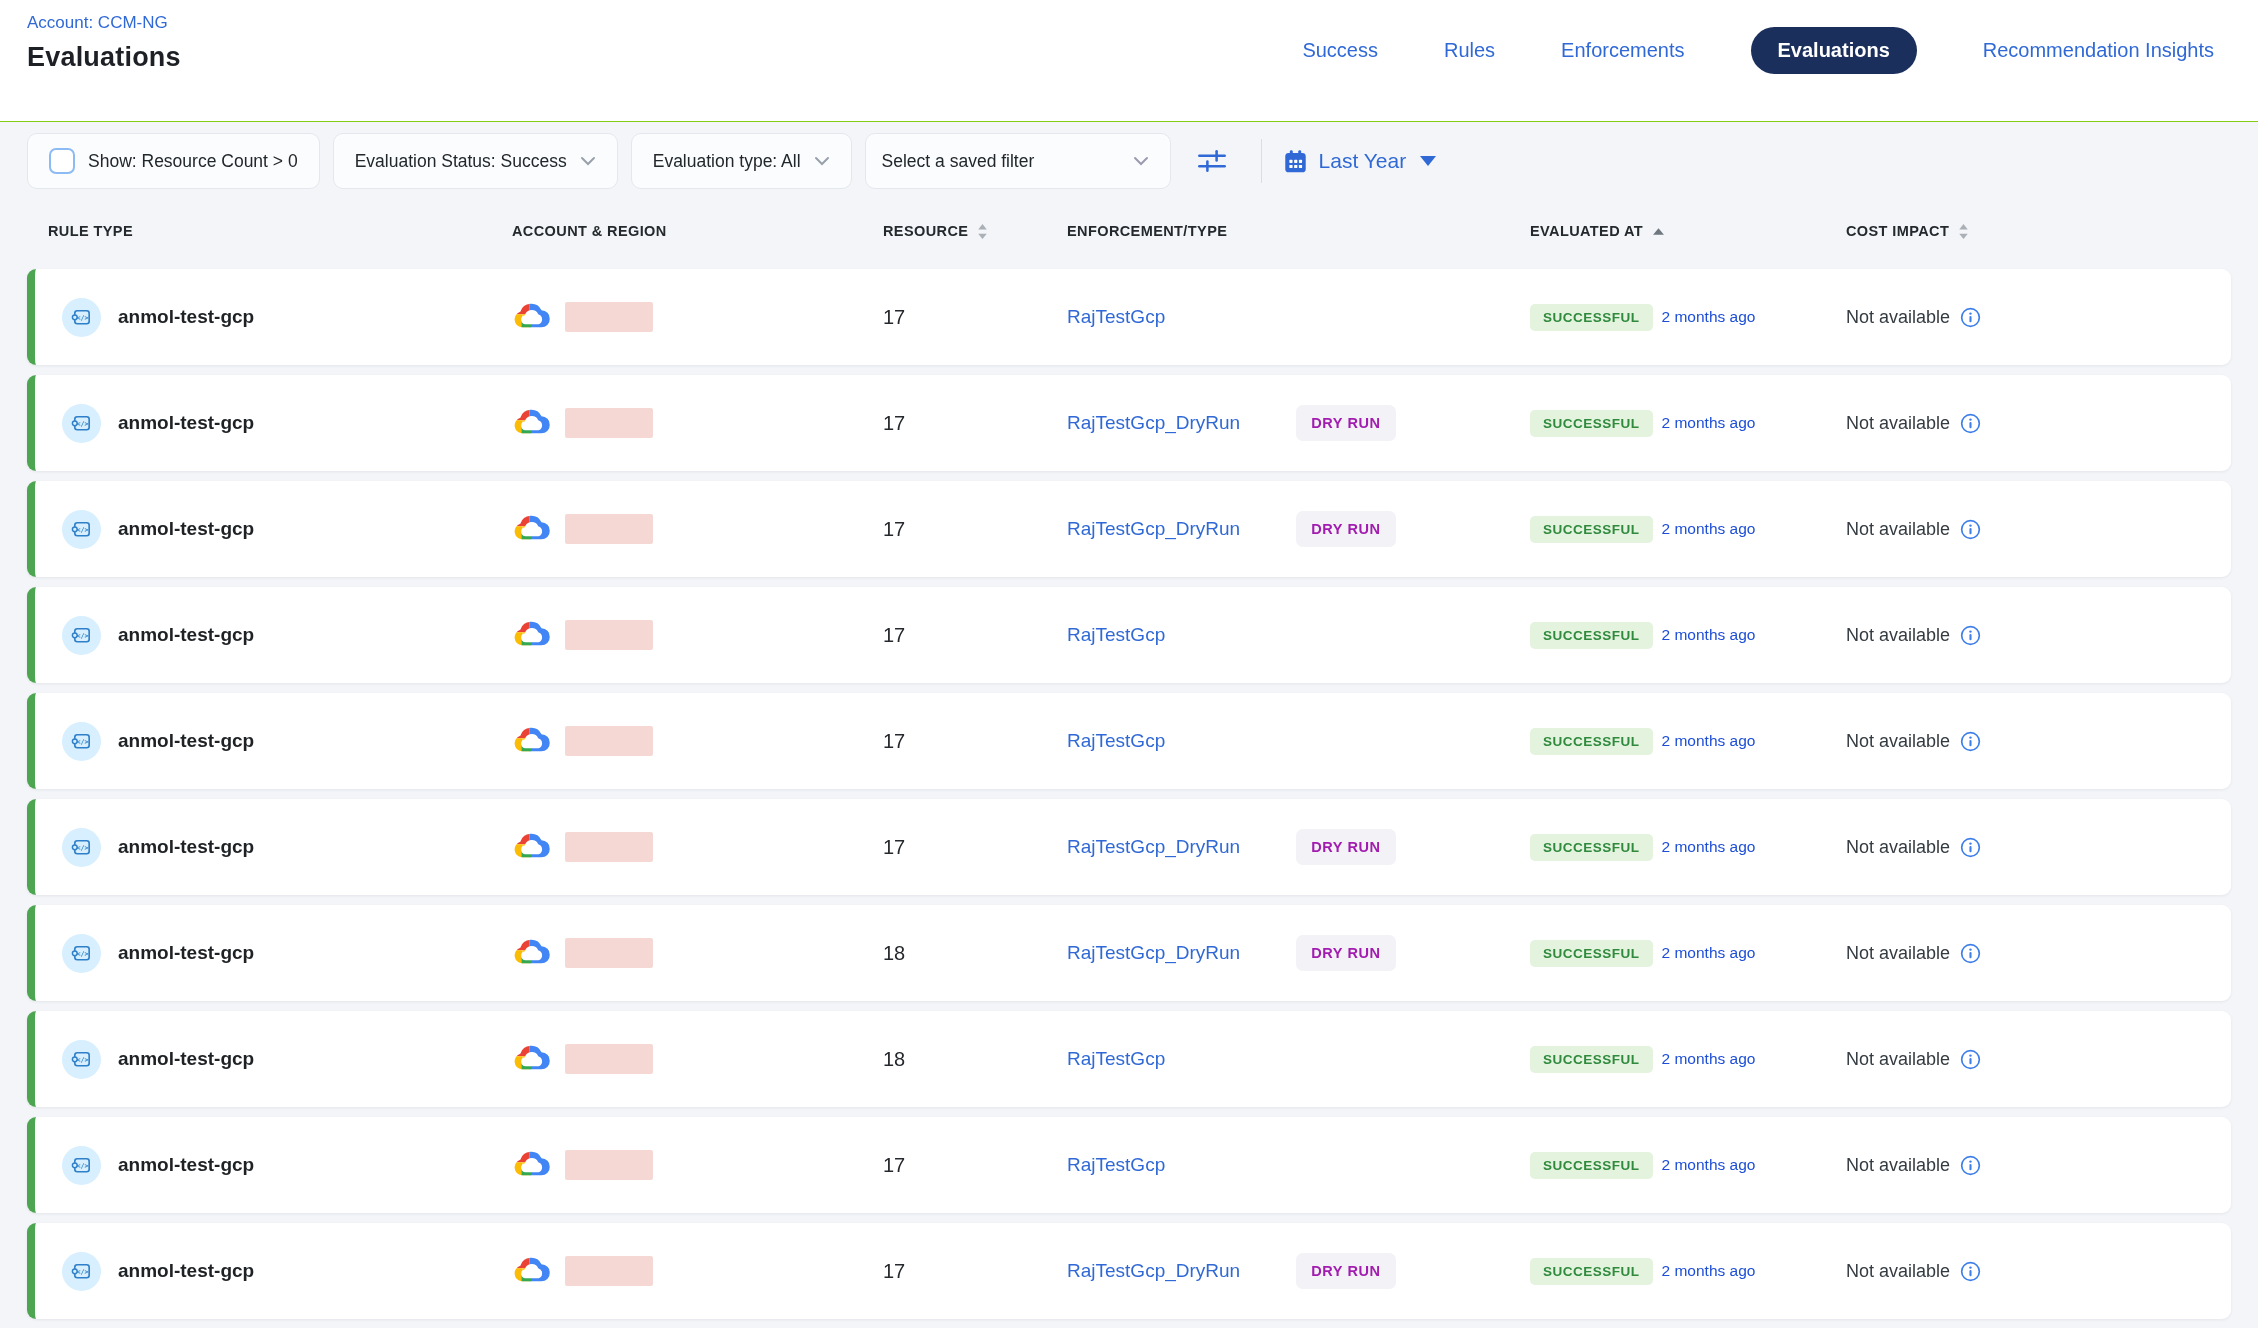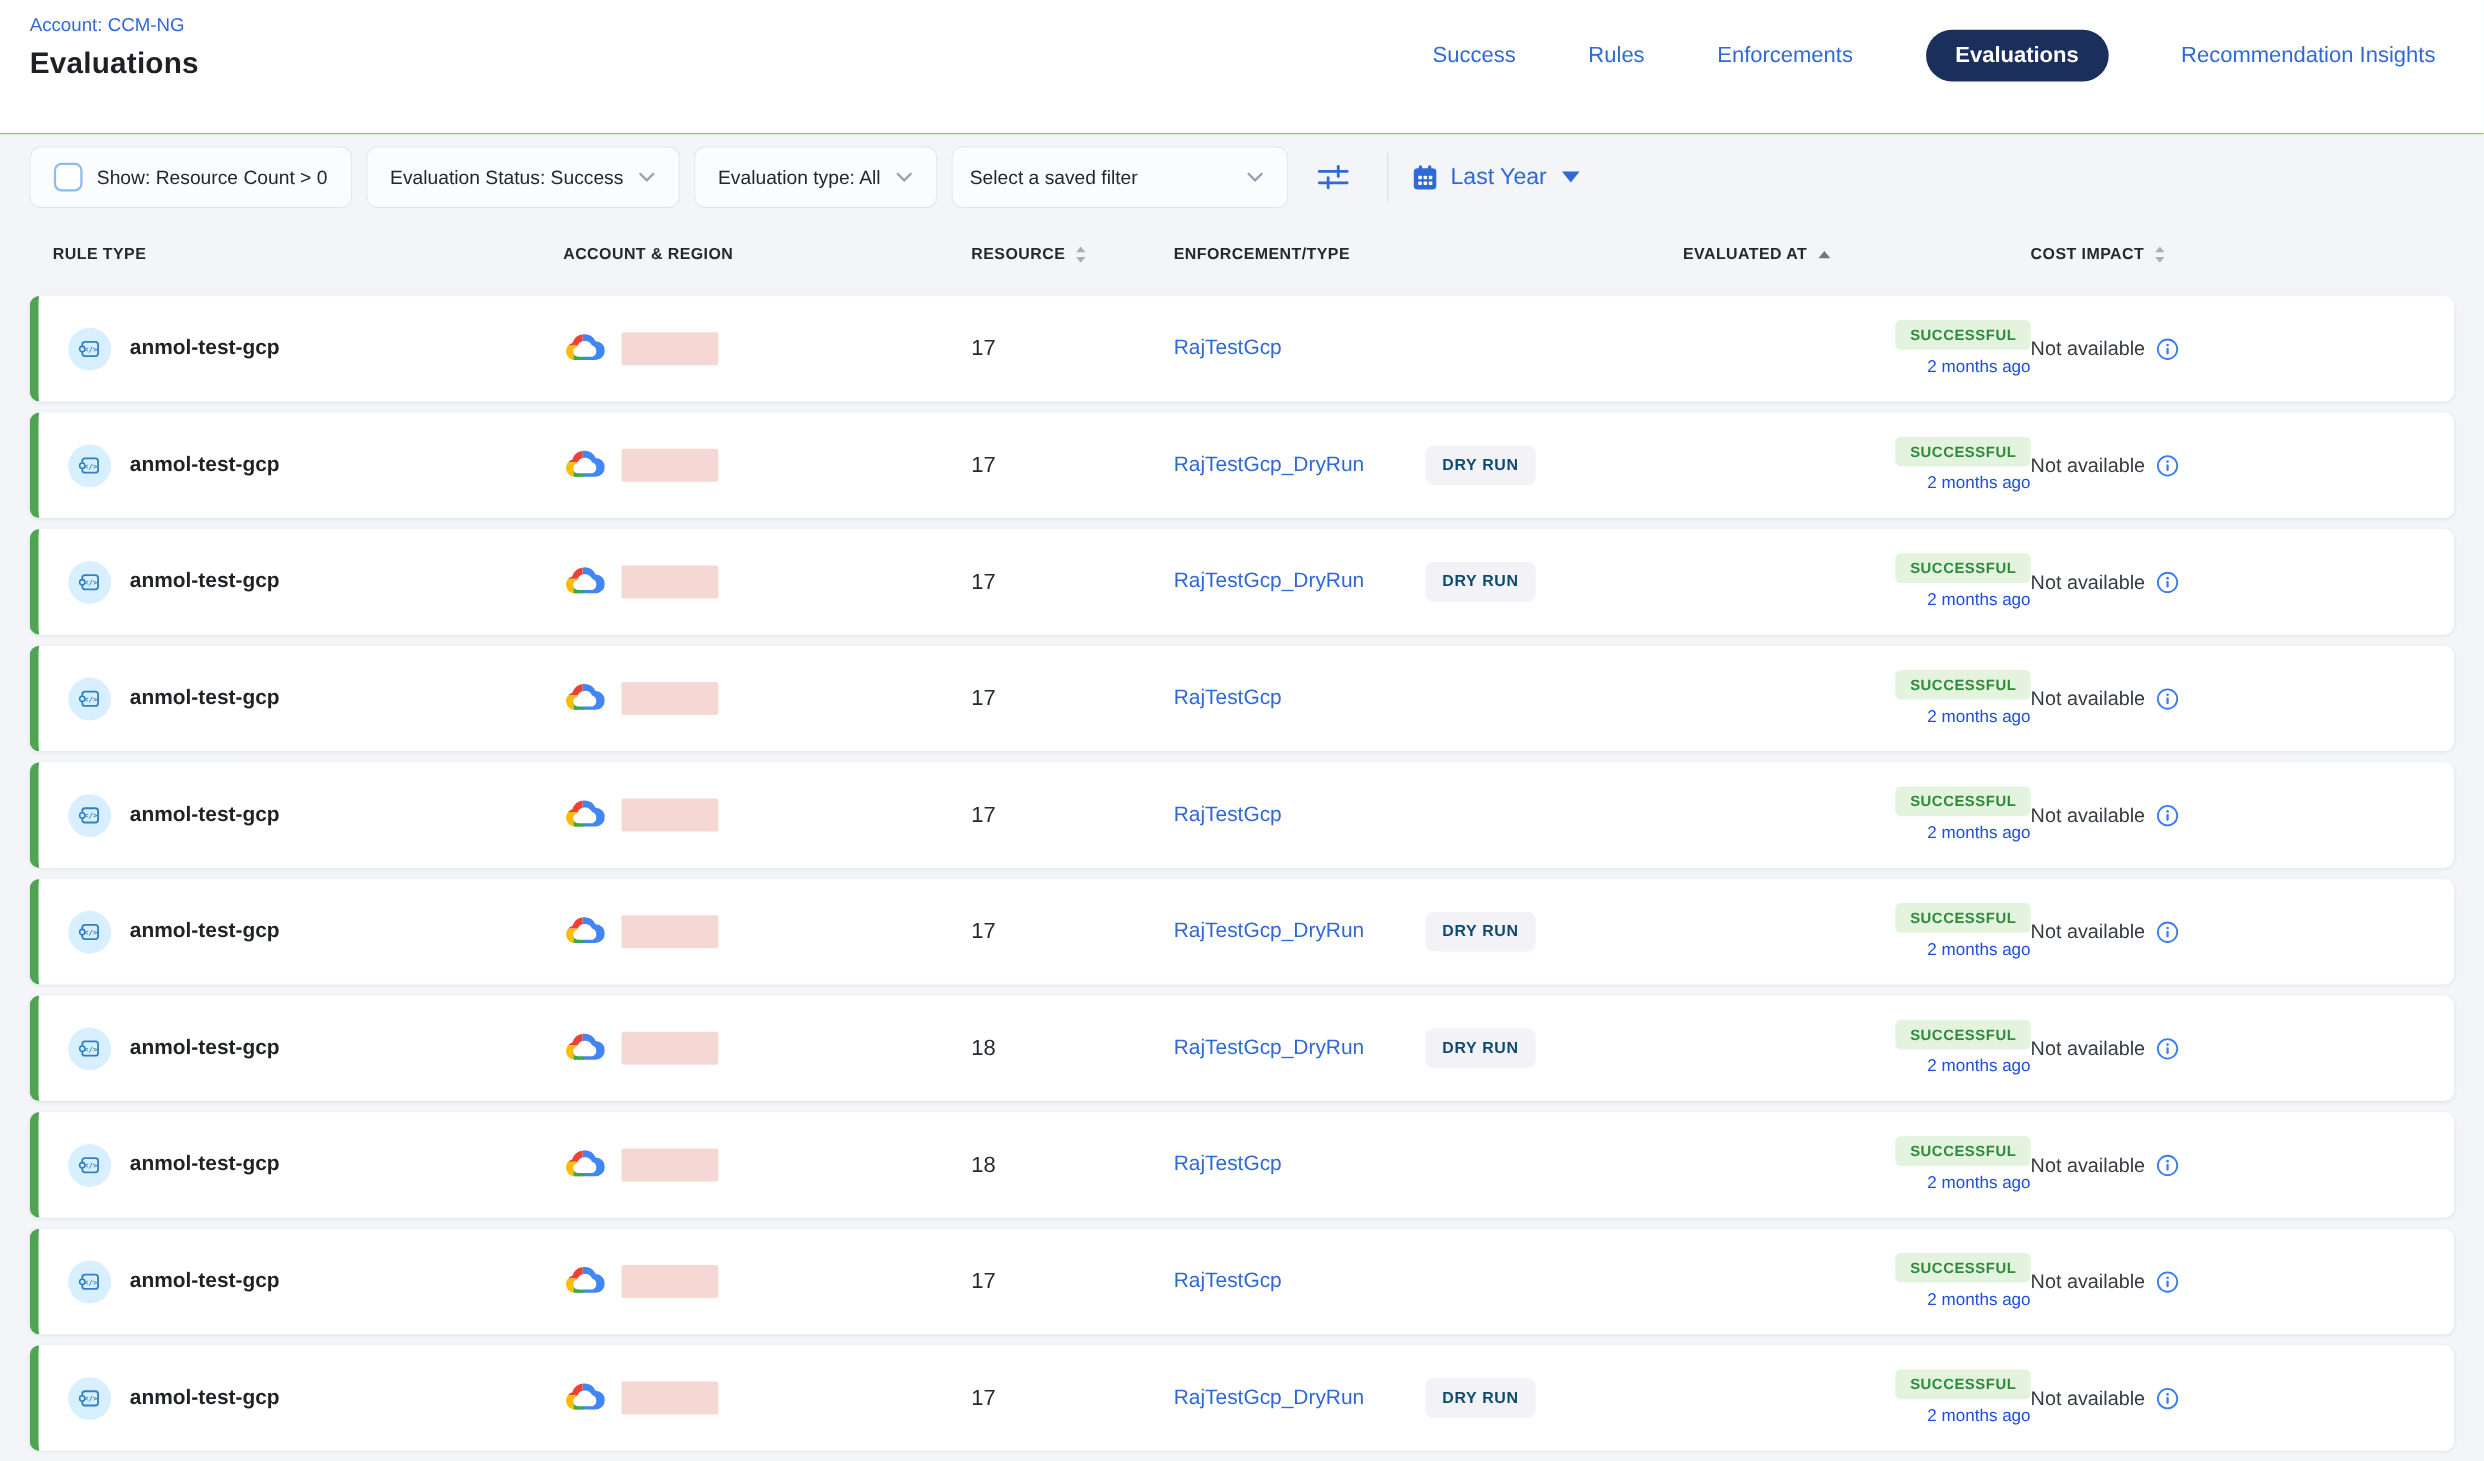--- a/index.html
+++ b/index.html
@@ -81,24 +81,24 @@
     width: 39px; height: 39px; border-radius: 50%; background: #D7EFFE; flex: 0 0 auto;
     display: flex; align-items: center; justify-content: center;
   }
   .rule-name { font-size: 19px; font-weight: 600; color: #1E2225; }
   .cell-account { display: flex; align-items: center; gap: 15px; }
   .redacted { width: 88px; height: 30px; background: #F5D8D3; border-radius: 2px; }
   .resource-count { font-size: 20px; color: #25292D; }
   .cell-enforcement { display: flex; align-items: center; gap: 56px; }
   .enf-link { font-size: 19px; font-weight: 500; color: #3069D6; text-decoration: none; }
   .dry-run-badge {
-    background: #F2F2F7; color: #0c4a6e; font-size: 14.5px; font-weight: 700;
+    background: #F2F2F7; color: #a21caf; font-size: 14.5px; font-weight: 700;
     letter-spacing: .6px; padding: 10px 15px; border-radius: 7px; white-space: nowrap;
   }
-  .cell-evaluated { display: flex; flex-direction: column; align-items: flex-end; gap: 7px; }
+  .cell-evaluated { display: flex; flex-direction: row; align-items: center; gap: 7px; }
   .status-badge {
     background: #E3F3DD; color: #2F8A3D; font-size: 13.5px; font-weight: 700;
     letter-spacing: .5px; padding: 6px 13px; border-radius: 5px;
   }
   .evaluated-time { font-size: 15.5px; color: #1d4ed8; padding-left: 2px; }
   .cell-cost { display: flex; align-items: center; gap: 10px; }
   .cost-value { font-size: 18px; color: #343B41; }
   svg { display: block; }
 </style>
 </head>

